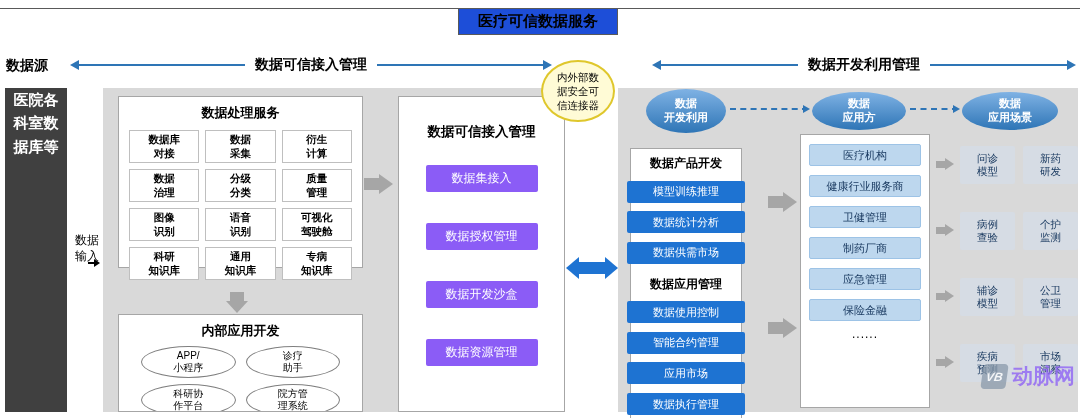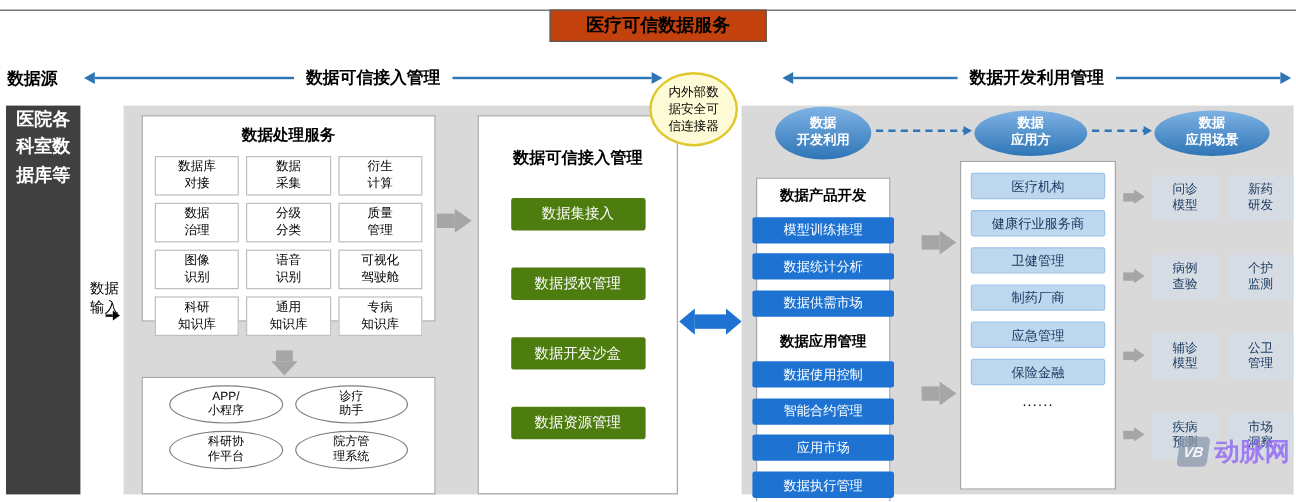--- a/index.html
+++ b/index.html
@@ -1,21 +1,21 @@
 <!DOCTYPE html>
 <html><head>
 <meta charset="utf-8">
 <style>
   html,body{margin:0;padding:0;background:#fff;}
   .canvas{position:relative;width:1080px;height:418px;background:#fff;overflow:hidden;
           font-family:"Liberation Sans","DejaVu Sans",sans-serif;color:#000;}
 
   
   .top-line{position:absolute;left:0;top:8px;width:1080px;height:0;border-top:1px solid #595959;}
-  .title-box{position:absolute;left:458px;top:8px;width:181px;height:27px;background:#c2410c;border:1px solid #595959;
+  .title-box{position:absolute;left:458px;top:8px;width:160px;height:27px;background:#1d4ed8;border:1px solid #595959;
              display:flex;align-items:center;justify-content:center;font-size:15px;font-weight:bold;box-sizing:border-box;}
 
   .src-label{position:absolute;left:6px;top:57px;font-size:14px;font-weight:bold;}
 
   .harrow{position:absolute;display:flex;align-items:center;height:20px;}
   .harrow-mid{left:70px;top:55px;width:482px;}
   .harrow-right{left:652px;top:55px;width:424px;}
   .hline{flex:1;height:2px;background:#2e75b6;}
   .hh-l{width:0;height:0;border-top:5px solid transparent;border-bottom:5px solid transparent;border-right:9px solid #2e75b6;}
   .hh-r{width:0;height:0;border-top:5px solid transparent;border-bottom:5px solid transparent;border-left:9px solid #2e75b6;}
@@ -40,31 +40,31 @@
   .panel-left{left:103px;top:88px;width:462px;height:324px;}
   .panel-right{left:618px;top:88px;width:460px;height:324px;}
 
   
   .wbox{position:absolute;background:#fff;border:1px solid #a6a6a6;box-sizing:border-box;}
   .box-title{text-align:center;font-weight:bold;font-size:13px;margin-top:7px;}
 
   .proc-box{left:118px;top:96px;width:245px;height:172px;}
   .proc-grid{display:grid;grid-template-columns:repeat(3,1fr);gap:6px;margin:8px 10px;}
   .cell{border:1px solid #bfbfbf;min-height:31px;display:flex;align-items:center;justify-content:center;text-align:center;
-        font-size:10.5px;line-height:1.25;white-space:pre-line;background:#fff;}
+        font-size:10.5px;line-height:1.25;white-space:pre-line;background:#fff;font-weight:bold;}
 
   .idev-box{left:118px;top:314px;width:245px;height:98px;overflow:hidden;}
   .oval-grid{display:grid;grid-template-columns:1fr 1fr;gap:6px 10px;margin:6px 22px;}
   .oval{border:1px solid #7f7f7f;border-radius:50%;height:30px;display:flex;align-items:center;justify-content:center;
         text-align:center;font-size:10px;line-height:1.2;white-space:pre-line;background:#fff;}
 
   .access-box{left:398px;top:96px;width:167px;height:316px;}
   .access-title{margin-top:26px;font-size:13.5px;}
   .access-btns{display:flex;flex-direction:column;align-items:center;gap:31px;margin-top:24px;}
-  .btn-blue{width:112px;height:27px;background:#4d7c0f;color:#fff;font-size:12px;display:flex;align-items:center;
+  .btn-blue{width:112px;height:27px;background:#8b5cf6;color:#fff;font-size:12px;display:flex;align-items:center;
             justify-content:center;border-radius:2px;white-space:nowrap;}
 
   
   .ar-right{position:absolute;display:flex;align-items:center;}
   .ar-big .stem{width:15px;height:12px;background:#a6a6a6;}
   .ar-big .head{width:0;height:0;border-top:10px solid transparent;border-bottom:10px solid transparent;border-left:14px solid #a6a6a6;}
   .ar-sm .stem{width:9px;height:7px;background:#a6a6a6;}
   .ar-sm .head{width:0;height:0;border-top:6px solid transparent;border-bottom:6px solid transparent;border-left:9px solid #a6a6a6;}
   .ar-down{position:absolute;display:flex;flex-direction:column;align-items:center;}
   .ar-down .stem{width:14px;height:9px;background:#a6a6a6;}
@@ -189,20 +189,21 @@
 知识库</div>
     </div>
   </div>
 
   <div class="ar-down ar-down1">
     <span class="stem"></span>
     <span class="head"></span>
   </div>
 
   <div class="wbox idev-box">
+    <div class="box-title">内部应用开发</div>
     <div class="oval-grid">
       <div class="oval">APP/
 小程序</div>
       <div class="oval">诊疗
 助手</div>
       <div class="oval">科研协
 作平台</div>
       <div class="oval">院方管
 理系统</div>
     </div>

